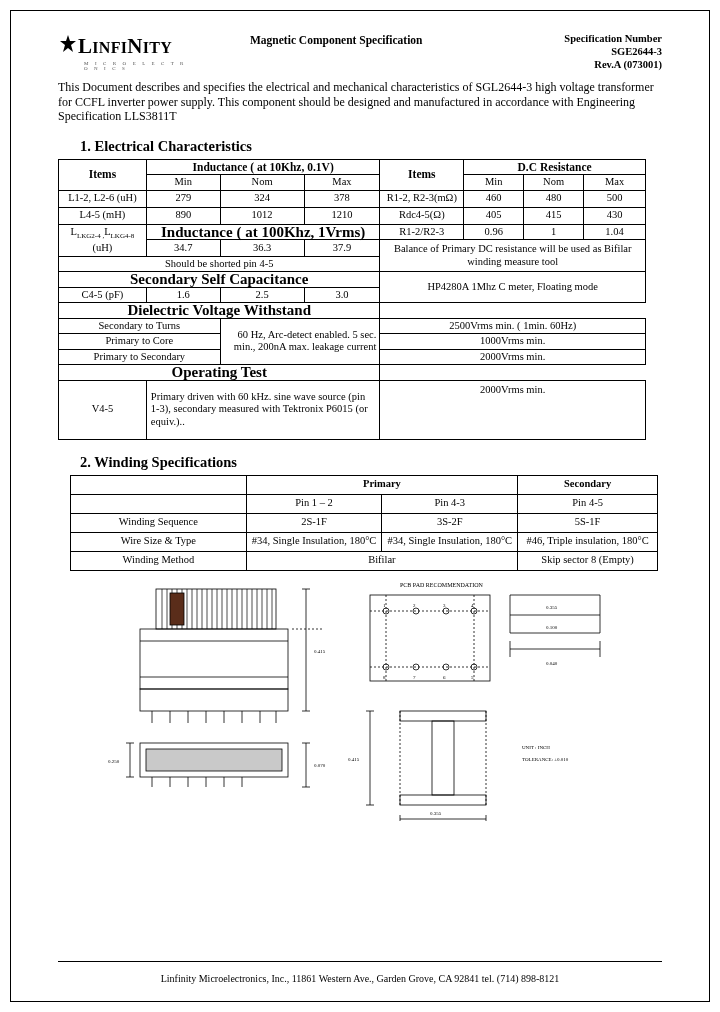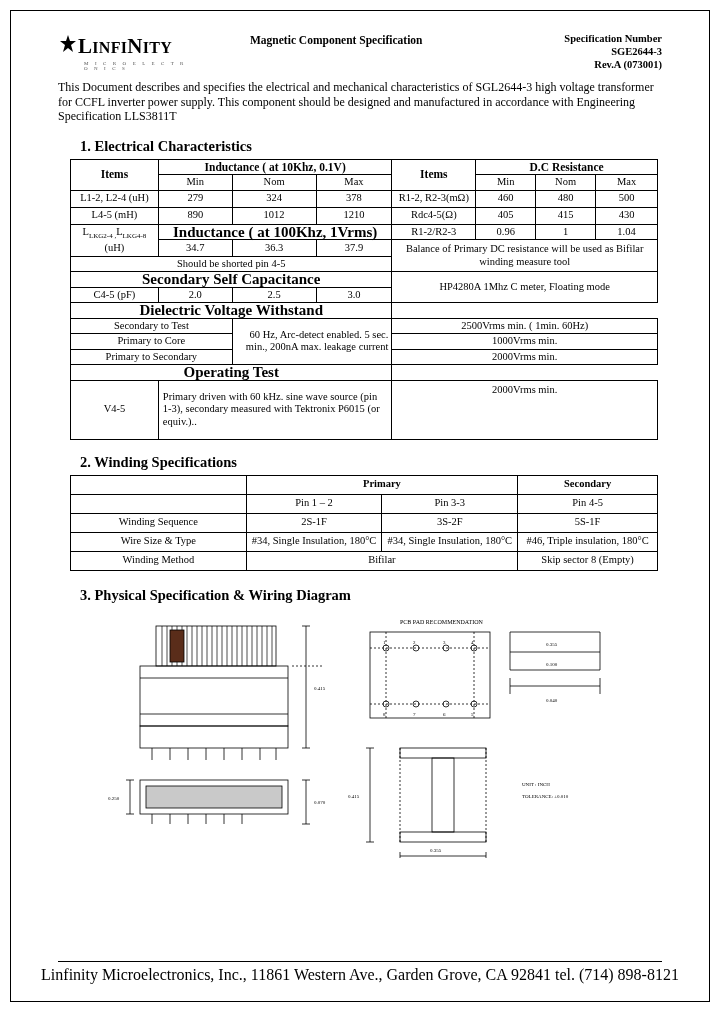--- a/index.html
+++ b/index.html
@@ -109,21 +109,20 @@
   table td, table th {
     border: 1px solid #000;
     padding: 1px 3px;
     text-align: center;
     vertical-align: middle;
     font-weight: normal;
     line-height: 12.5px;
   }
   .tbl-elec {
     width: 588px;
-    margin-left: 12px;
   }
   .tbl-elec .hd { font-weight: bold; font-size: 11.5px; }
   .tbl-elec .hd-sm { font-weight: bold; font-size: 15px; }
   .lbl-left { text-align: center; }
   .tall { height: 17px; }
 
   .tbl-wind {
     width: 588px;
     margin-left: 12px;
   }
@@ -139,21 +138,21 @@
   }
   .diagram svg { display: block; }
 
   
   .footer {
     position: absolute;
     left: 0;
     right: 0;
     bottom: 28px;
     text-align: center;
-    font-size: 16px;
+    font-size: 10px;
   }
   .footer-rule {
     position: absolute;
     left: 58px;
     right: 58px;
     bottom: 50px;
     border-top: 1px solid #000;
     height: 0;
   }
   sub { font-size: 7px; }
@@ -208,21 +207,21 @@
         <tr>
           <td>Min</td>
           <td>Nom</td>
           <td>Max</td>
           <td>Min</td>
           <td>Nom</td>
           <td>Max</td>
         </tr>
 
         <tr class="tall">
-          <td class="lbl-left">L1-2, L2-4 (uH)</td>
+          <td class="lbl-left">L1-2, L2-6 (uH)</td>
           <td>279</td>
           <td>324</td>
           <td>378</td>
           <td>R1-2, R2-3(mΩ)</td>
           <td>460</td>
           <td>480</td>
           <td>500</td>
         </tr>
 
         <tr class="tall">
@@ -255,31 +254,31 @@
         <tr>
           <td colspan="4">Should be shorted  pin 4-5</td>
         </tr>
 
         <tr>
           <td colspan="4" class="hd-sm">Secondary Self Capacitance</td>
           <td colspan="4" rowspan="2">HP4280A 1Mhz C meter, Floating mode</td>
         </tr>
         <tr>
           <td class="lbl-left">C4-5 (pF)</td>
-          <td>2.0</td>
+          <td>1.6</td>
           <td>2.5</td>
           <td>3.0</td>
         </tr>
 
         <tr>
           <td colspan="4" class="hd-sm">Dielectric Voltage Withstand</td>
           <td colspan="4" style="border:none"></td>
         </tr>
         <tr>
-          <td colspan="2">Secondary to Test</td>
+          <td colspan="2">Secondary to Turns</td>
           <td colspan="2" rowspan="3" style="text-align:right;padding-left:4px">60 Hz, Arc-detect enabled. 5 sec. min., 200nA max. leakage current</td>
           <td colspan="4">2500Vrms min. ( 1min. 60Hz)</td>
         </tr>
         <tr>
           <td colspan="2">Primary to Core</td>
           <td colspan="4">1000Vrms min.</td>
         </tr>
         <tr>
           <td colspan="2">Primary to Secondary</td>
           <td colspan="4">2000Vrms min.</td>
@@ -308,21 +307,21 @@
       </colgroup>
       <tbody>
         <tr>
           <td style="border-left:1px solid #000;border-top:1px solid #000;border-bottom:1px solid #000;border-right:1px solid #000"></td>
           <td colspan="2" class="hd">Primary</td>
           <td class="hd">Secondary</td>
         </tr>
         <tr>
           <td></td>
           <td>Pin 1 – 2</td>
-          <td>Pin 3-3</td>
+          <td>Pin 4-3</td>
           <td>Pin 4-5</td>
         </tr>
         <tr>
           <td>Winding Sequence</td>
           <td>2S-1F</td>
           <td>3S-2F</td>
           <td>5S-1F</td>
         </tr>
         <tr>
           <td>Wire Size &amp; Type</td>
@@ -331,21 +330,20 @@
           <td>#46, Triple insulation, 180°C</td>
         </tr>
         <tr>
           <td>Winding Method</td>
           <td colspan="2">Bifilar</td>
           <td>Skip sector 8 (Empty)</td>
         </tr>
       </tbody>
     </table>
 
-    <h2 class="section s3">3. Physical  Specification &amp; Wiring Diagram</h2>
 
     <div class="diagram">
       <svg width="588" height="250" viewBox="0 0 588 250">
         <g stroke="#000" fill="none" stroke-width="0.8" font-family="Liberation Serif, serif" font-size="5">
 
           <rect x="86" y="18" width="120" height="40"></rect>
           <g stroke-width="0.7">
             <line x1="92" y1="18" x2="92" y2="58"></line>
             <line x1="97" y1="18" x2="97" y2="58"></line>
             <line x1="102" y1="18" x2="102" y2="58"></line>

